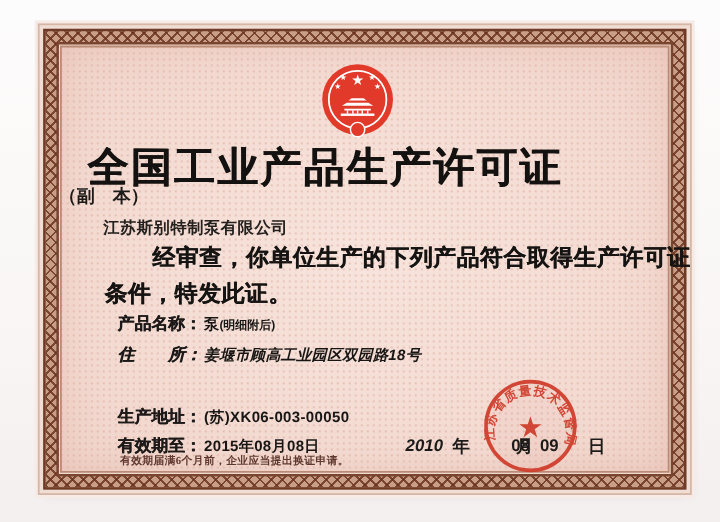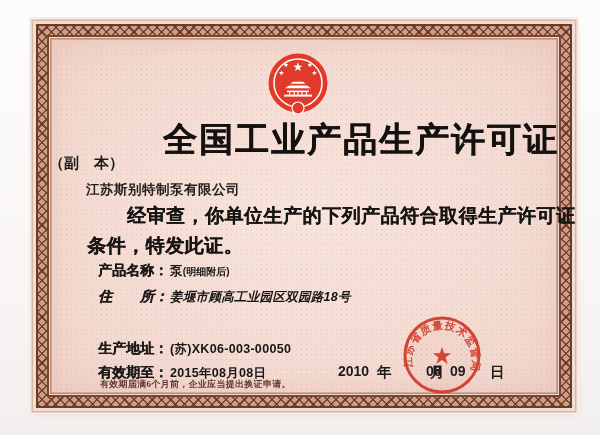--- a/index.html
+++ b/index.html
@@ -36,21 +36,21 @@
     background-image:
       radial-gradient(rgba(219,166,153,.5) .8px, rgba(0,0,0,0) 1px),
       radial-gradient(ellipse at center, #f7e4dc 0%, #f3dad1 70%, #efd2c8 100%);
     background-size: 5px 5px, 100% 100%;
   }
   
   .emblem { position: absolute; left: 209px; top: 15px; width: 80px; height: 72px; }
   
   .title {
     position: absolute; left: 0; top: 80px; width: 100%;
-    text-align: right;
+    text-align: left;
     font-family: "Liberation Sans", sans-serif;
     font-size: 34px; font-weight: bold; letter-spacing: 2px;
     color: #141210;
     text-shadow: .6px 0 0 #141210;
     padding-left: 24px;
   }
   .subtitle {
     position: absolute; left: 0; top: 117px; width: 100%;
     font-family: "Liberation Serif", serif;
     font-size: 15px; font-weight: bold; color: #1c1a18;
@@ -87,21 +87,21 @@
   .r0 { top: 224px; }
   .r1 { top: 250px; font-style: italic; }
   .r2 { top: 278px; }
   .r3 { top: 302px; }
   .r4 { top: 326px; }
   
   .date-row { position: absolute; left: 289px; top: 326px; width: 180px; height: 18px; z-index: 3; }
   .date-row span { position: absolute; top: 0; font-weight: bold; color: #1d1b1a; }
   .d-num { font-family: "Liberation Sans", sans-serif; font-size: 14px; }
   .d-unit { font-family: "Liberation Serif", serif; font-size: 14.5px; }
-  .d-year { left: 0; }
+  .d-year { left: 0; font-style: italic; }
   .d-year-u { left: 39px; }
   .d-month { left: 88px; }
   .d-month-u { left: 92px; }
   .d-day { left: 112px; }
   .d-day-u { left: 152px; }
   
   .seal { position: absolute; left: 352px; top: 277px; width: 82px; height: 82px; z-index: 2; opacity: .92; }
   
   .footnote {
     position: absolute; left: 51px; top: 341px;

